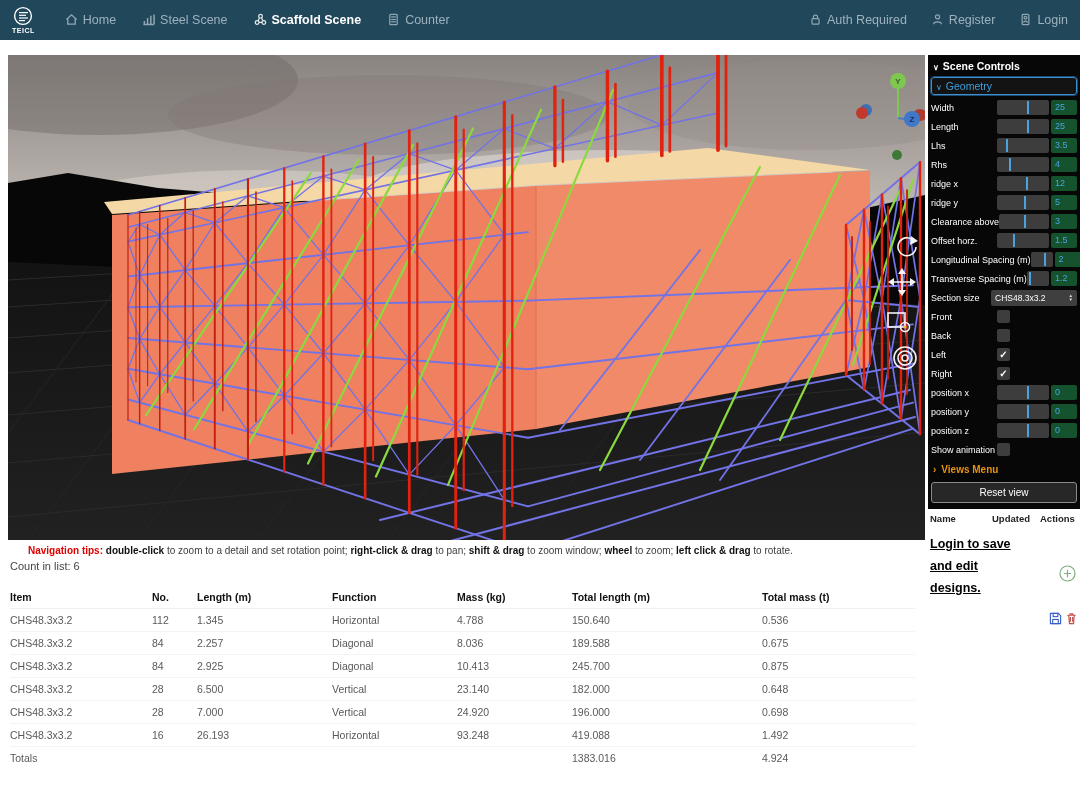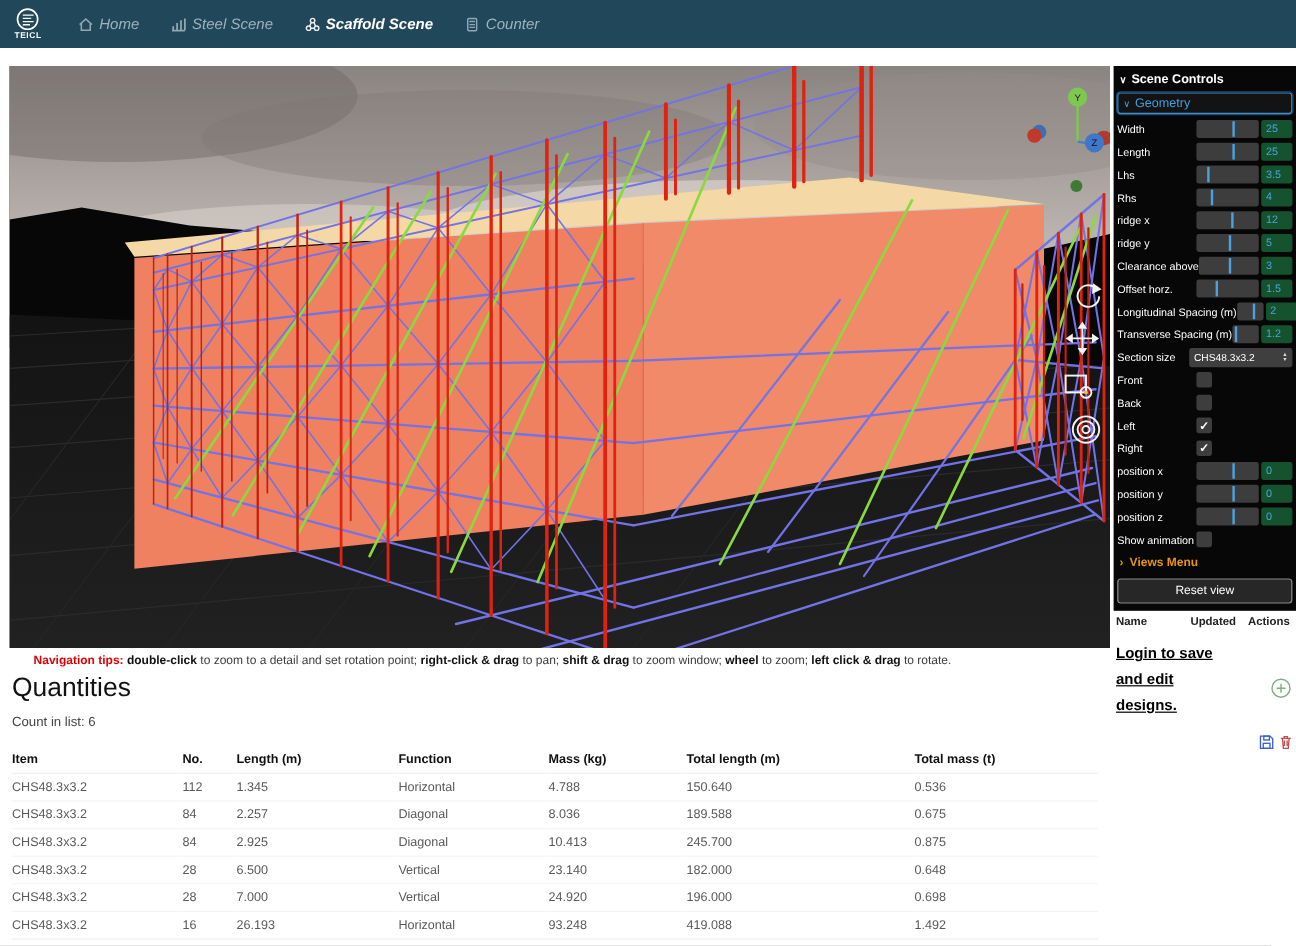--- a/index.html
+++ b/index.html
@@ -4,21 +4,21 @@
 <style>
   html,body{margin:0;padding:0;background:#fff;font-family:"Liberation Sans",sans-serif;}
   .app{position:relative;width:1080px;height:788px;background:#fff;overflow:hidden;}
 
   
   .navbar{position:absolute;left:0;top:0;width:1080px;height:40px;background:#21475a;display:flex;align-items:center;padding:0 12px;box-sizing:border-box;}
   .brand{display:flex;flex-direction:column;align-items:center;margin-right:30px;color:#fff;}
   .brand svg{display:block;}
   .brand .brand-text{font-size:7px;font-weight:bold;letter-spacing:.5px;margin-top:1px;}
   .navlinks{display:flex;align-items:center;gap:26px;}
-  .nav-item{display:flex;align-items:center;gap:5px;color:#9db2bd;font-size:12.5px;text-decoration:none;cursor:pointer;font-style:italic;}
+  .nav-item{display:flex;gap:5px;color:#9db2bd;font-size:12.5px;text-decoration:none;cursor:pointer;}
   .nav-item svg{opacity:.9;}
   .nav-item.active{color:#ffffff;font-weight:bold;}
   .nav-right{margin-left:auto;display:flex;align-items:center;gap:24px;}
 
   
   .viewport{position:absolute;left:8px;top:55px;width:917px;height:485px;background:#111;cursor:grab;}
   .viewport svg{display:block;}
 
   
   .rightcol{position:absolute;left:928px;top:55px;width:152px;}
@@ -105,20 +105,44 @@
         <span>Scaffold Scene</span>
       </a>
       <a class="nav-item">
         <svg width="13" height="13" viewBox="0 0 14 14" fill="none" stroke="currentColor" stroke-width="1.3">
             <rect x="3" y="1.5" width="8" height="11" rx="1"></rect>
             <line x1="4.5" y1="4.2" x2="9.5" y2="4.2"></line>
             <line x1="4.5" y1="7" x2="9.5" y2="7"></line>
             <line x1="4.5" y1="9.5" x2="9.5" y2="9.5"></line>
           </svg>
         <span>Counter</span>
+      </a>
+    </div>
+    <div class="nav-right">
+      <a class="nav-item">
+        <svg width="13" height="13" viewBox="0 0 14 14" fill="none" stroke="currentColor" stroke-width="1.3">
+            <rect x="3.2" y="6" width="7.6" height="6" rx="1"></rect>
+            <path d="M4.8 6 V4.4 a2.2 2.2 0 0 1 4.4 0 V6"></path>
+          </svg>
+        <span>Auth Required</span>
+      </a>
+      <a class="nav-item">
+        <svg width="13" height="13" viewBox="0 0 14 14" fill="none" stroke="currentColor" stroke-width="1.3">
+            <circle cx="7" cy="4.2" r="2.2"></circle>
+            <path d="M2.8 12 c0-3.4 8.4-3.4 8.4 0"></path>
+          </svg>
+        <span>Register</span>
+      </a>
+      <a class="nav-item">
+        <svg width="13" height="13" viewBox="0 0 14 14" fill="none" stroke="currentColor" stroke-width="1.3">
+            <rect x="3.4" y="1.5" width="7.2" height="11" rx="1"></rect>
+            <circle cx="7" cy="5" r="1.5"></circle>
+            <path d="M5 10.5 c0-2.2 4-2.2 4 0"></path>
+          </svg>
+        <span>Login</span>
       </a>
     </div>
   </div>
 
   <div class="viewport">
     <svg id="scene" width="917" height="485" viewBox="0 0 917 485">
       <defs>
         <linearGradient id="skyg" x1="0" y1="0" x2="0" y2="1">
           <stop offset="0" stop-color="#8a8481"></stop>
             <stop offset="0.55" stop-color="#b7b0ab"></stop>
@@ -550,21 +574,20 @@
               <path d="M2.5 3.5 H11.5 M4 3.5 L4.8 12.5 H9.2 L10 3.5 M5.5 3.5 V2 H8.5 V3.5 M5.8 5.5 V10.5 M8.2 5.5 V10.5"></path>
             </svg>
         </span>
       </div>
     </div>
   </div>
 
   <div class="tips"><span class="rb">Navigation tips: </span><span class="b">double-click</span><span class=""> to zoom to a detail and set rotation point; </span><span class="b">right-click &amp; drag</span><span class=""> to pan; </span><span class="b">shift &amp; drag</span><span class=""> to zoom window; </span><span class="b">wheel</span><span class=""> to zoom; </span><span class="b">left click &amp; drag</span><span class=""> to rotate.</span></div>
 
   <div class="quant">
-    <div class="quant-title">Quantities</div>
     <div class="quant-count">Count in list: 6</div>
     <table class="qtable">
       <colgroup>
           <col style="width:142px">
           <col style="width:45px">
           <col style="width:135px">
           <col style="width:125px">
           <col style="width:115px">
           <col style="width:190px">
           <col style="width:153px">

